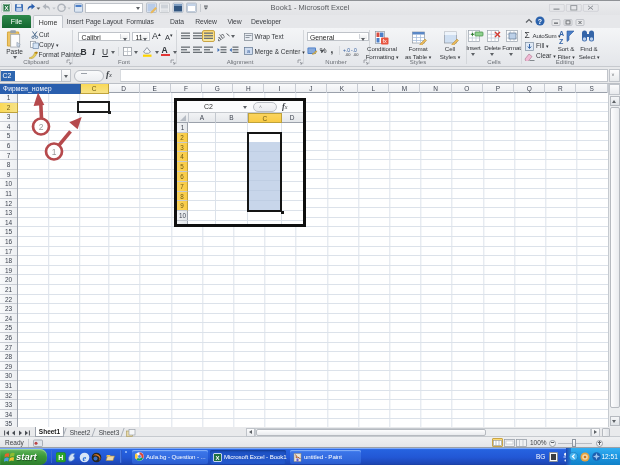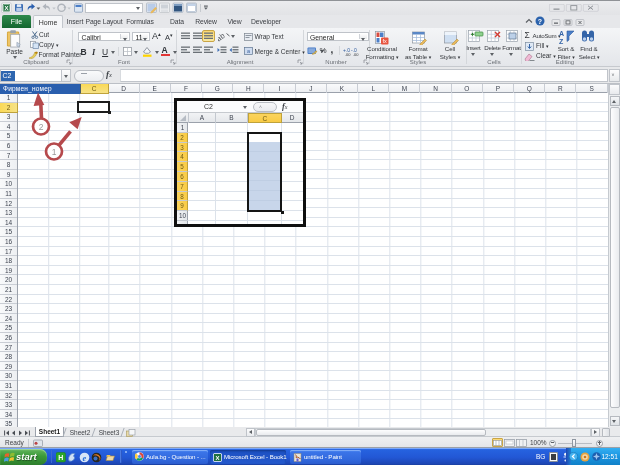--- a/index.html
+++ b/index.html
@@ -48,20 +48,21 @@
   <rect x="27" y="1" width="10" height="9.5" rx="1" fill="#dfe6ef" stroke="#9aa6b5" stroke-width="0.6"></rect>
   <rect x="28" y="2" width="8" height="7.5" fill="#31557f"></rect>
   <rect x="28" y="2" width="8" height="2" fill="#7d9cc0"></rect>
   <rect x="40.5" y="1" width="10" height="9.5" rx="1" fill="#e6ebf2" stroke="#9aa6b5" stroke-width="0.6"></rect>
   <rect x="41.5" y="2" width="8" height="7.5" fill="#fff" stroke="#8fa3bd" stroke-width="0.5"></rect>
   <rect x="41.5" y="2" width="8" height="2" fill="#c3d3e8"></rect>
   <rect x="54" y="2" width="1" height="8" fill="#c6cacf"></rect>
   <path d="M58 5.5 l1.9 2.3 1.9-2.3 z" fill="#5d6166"></path>
   <rect x="58" y="3.5" width="3.8" height="1.2" fill="#5d6166"></rect>
 </svg>
+<div class="abs" style="left:0;top:3px;width:620px;text-align:center;font-size:7.5px;color:#595c60;">Book1  -  Microsoft Excel</div>
 
 <svg class="abs" style="left:549px;top:3.5px;" width="70" height="8" viewBox="0 0 70 8">
   <rect x="0.3" y="0.3" width="15" height="7" rx="1" fill="#e6e7ea" stroke="#bcbfc4" stroke-width="0.5"></rect>
   <rect x="4.5" y="4.5" width="6" height="1.3" fill="#8f9398"></rect>
   <rect x="17.3" y="0.3" width="15" height="7" rx="1" fill="#e6e7ea" stroke="#bcbfc4" stroke-width="0.5"></rect>
   <rect x="21.8" y="1.6" width="6" height="4.4" fill="none" stroke="#8f9398" stroke-width="0.9"></rect>
   <rect x="34.3" y="0.3" width="15" height="7" rx="1" fill="#e6e7ea" stroke="#bcbfc4" stroke-width="0.5"></rect>
   <path d="M39 1.8 l5 3.8 M44 1.8 l-5 3.8" stroke="#8f9398" stroke-width="1"></path>
 </svg>
 

